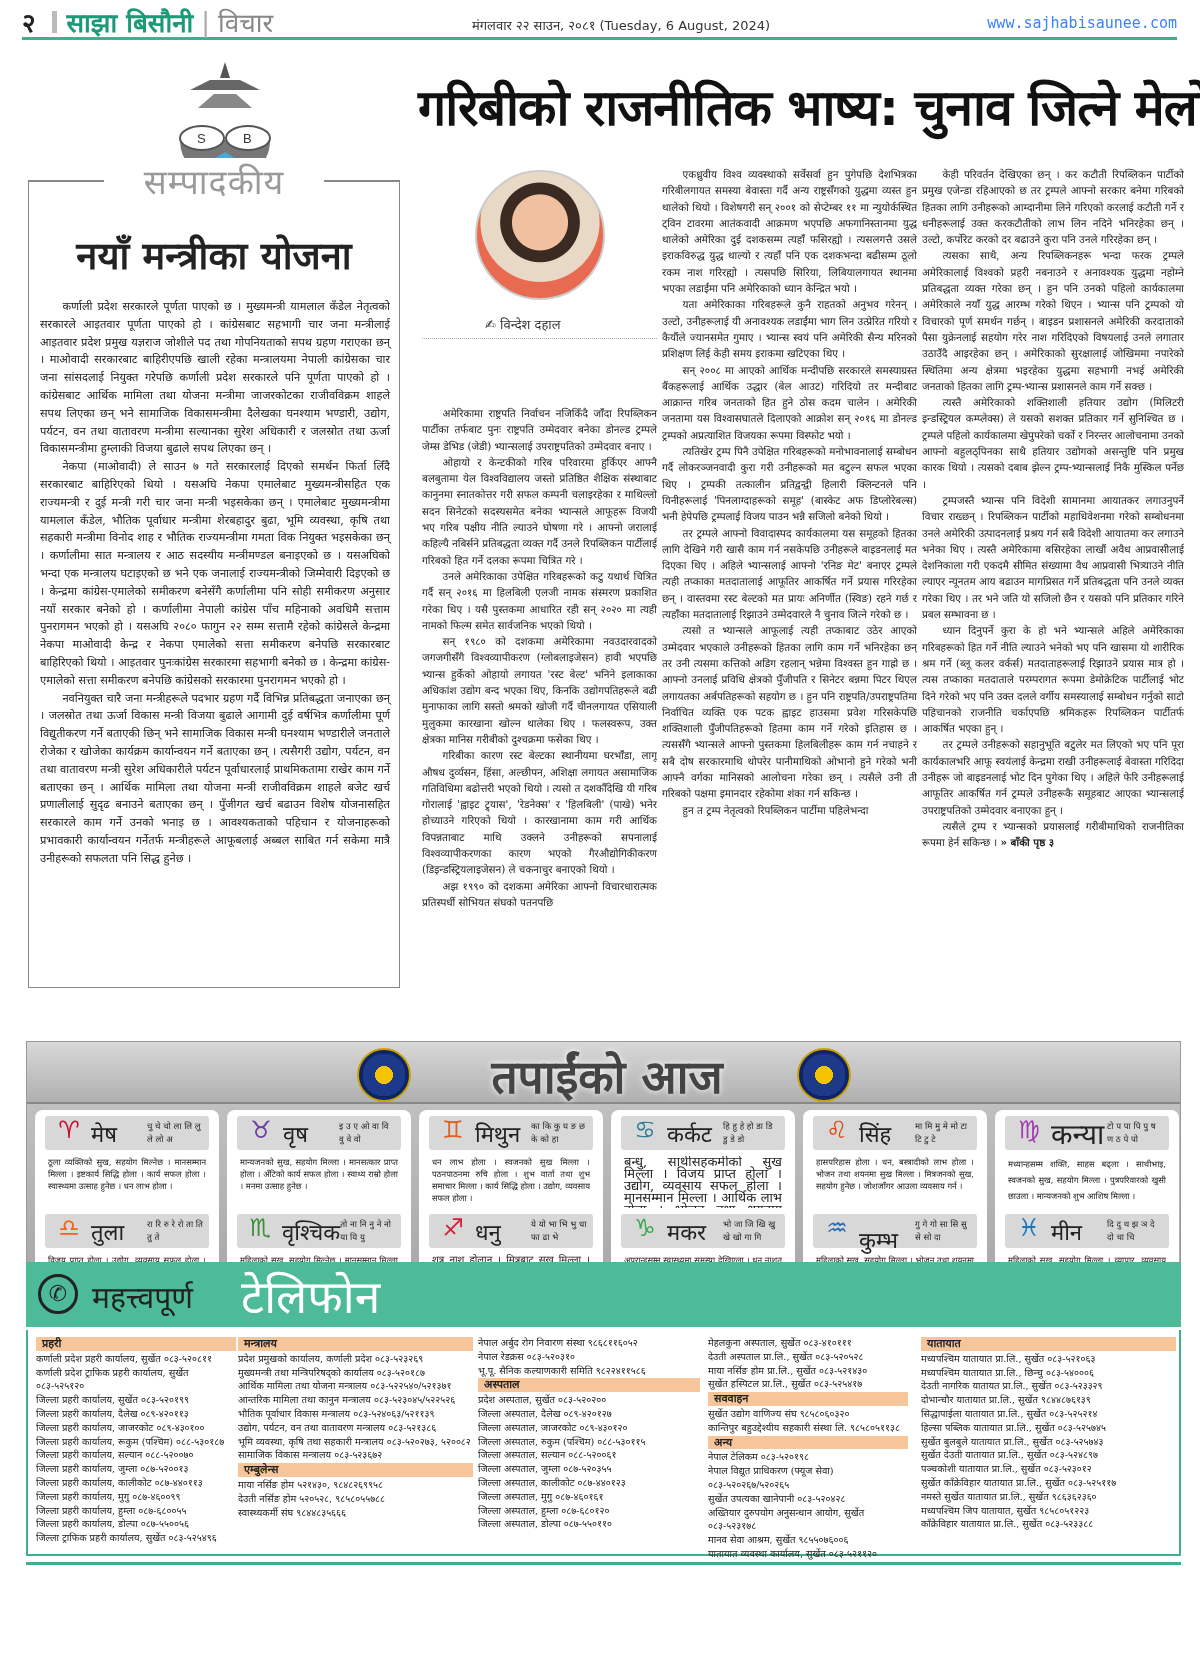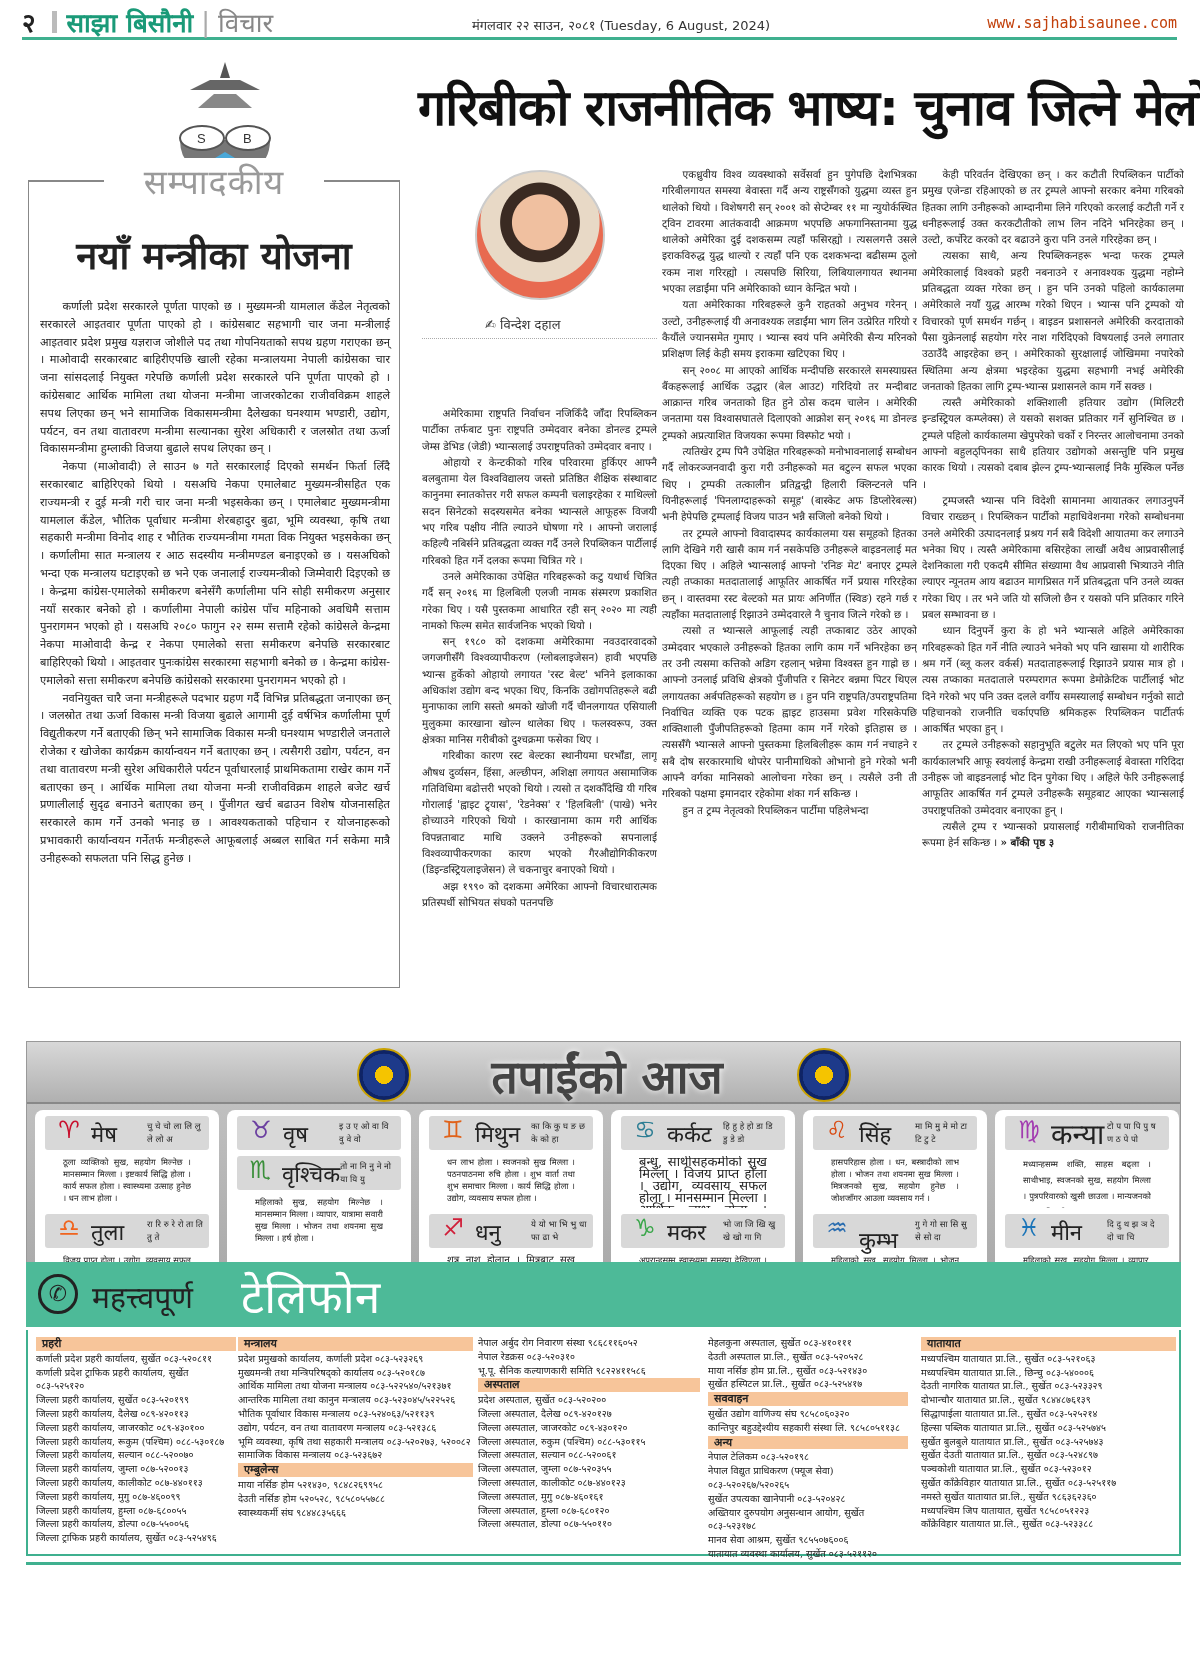--- a/index.html
+++ b/index.html
@@ -4,21 +4,21 @@
 <style>
 *{box-sizing:border-box;margin:0;padding:0}
 body{width:1200px;height:1667px;background:#fff;font-family:"DejaVu Sans",sans-serif;color:#222;position:relative;overflow:hidden}
 .hdr{position:absolute;left:22px;top:6px;width:1155px;height:34px;border-bottom:3px solid #3fb08f;display:flex;align-items:center}
 .pg{font-size:26px;font-weight:bold;color:#222;margin-right:6px}
 .bar1{width:5px;height:22px;background:#bbb;margin:0 10px}
 .brand{font-size:26px;color:#1a9a78;font-weight:bold}
 .sep{font-size:26px;color:#aaa;margin:0 8px}
 .sect{font-size:26px;color:#888}
 .date{position:absolute;left:450px;top:10px;font-size:13px;color:#333}
-.web{position:absolute;right:0;top:8px;font-size:15px;color:#c2410c;font-family:"DejaVu Sans Mono",monospace}
+.web{position:absolute;right:0;top:8px;font-size:15px;color:#3b82f6;font-family:"DejaVu Sans Mono",monospace}
 
 .logo{position:absolute;left:170px;top:60px;width:110px;height:120px}
 .ed-box{position:absolute;left:28px;top:180px;width:372px;height:808px;border:1.5px solid #888;border-top:none}
 .ed-topline{position:absolute;left:28px;top:180px;width:372px;height:1.5px;background:#888}
 .ed-label{position:absolute;left:104px;top:158px;width:220px;text-align:center;background:#fff;font-size:34px;color:#9a9a9a;letter-spacing:1px}
 .ed-title{position:absolute;left:30px;top:228px;width:368px;text-align:center;font-size:38px;color:#222;font-weight:bold}
 .ed-body{position:absolute;left:40px;top:298px;width:350px;font-size:11.2px;line-height:17.8px;text-align:justify;font-family:"DejaVu Serif",serif}
 .ed-body p{text-indent:2em}
 
 .art-title{position:absolute;left:418px;top:72px;width:770px;font-size:50px;font-weight:bold;color:#111;letter-spacing:-1px;white-space:nowrap}
@@ -34,21 +34,21 @@
 
 .horo{position:absolute;left:26px;top:1041px;width:1155px;height:262px;background:linear-gradient(#c8c8c8,#a6a6a6);border:1px solid #999}
 .horo-head{position:absolute;left:0;top:0;width:100%;height:62px;background:linear-gradient(#d8d8d8,#b0b0b0);border-bottom:2px solid #888}
 .horo-title{position:absolute;left:410px;top:2px;width:340px;text-align:center;font-size:46px;font-weight:bold;color:#444;text-shadow:0 0 6px #fff}
 .zwheel{position:absolute;top:6px;width:54px;height:54px;border-radius:50%;background:radial-gradient(circle,#f5c400 0 25%,#1d3a8a 26% 60%,#0f2466 61%);border:2px solid #c9a100}
 .hcard{position:absolute;top:68px;width:184px;height:192px;background:#fff;border-radius:8px}
 .hsign{position:relative;margin:10px 10px 0;height:46px;background:#d8d8d8;border-radius:3px;display:flex;align-items:center}
 .hicon{width:40px;height:40px;margin-left:4px;font-size:30px;line-height:40px;text-align:center}
 .hname{font-size:26px;margin-left:2px;color:#222}
 .hletters{font-size:8.5px;line-height:13px;margin-left:auto;margin-right:6px;width:56px;color:#222}
-.htext{font-size:9.5px;line-height:14px;margin:6px 28px 0;height:60px;text-align:justify;font-family:"DejaVu Serif",serif}
+.htext{font-size:9.5px;line-height:14px;margin:6px 13px 0;height:60px;text-align:justify;font-family:"DejaVu Serif",serif}
 
 .tel-band{position:absolute;left:26px;top:1262px;width:1155px;height:65px;background:#4dba98}
 .tel-icon{position:absolute;left:12px;top:12px;width:40px;height:40px;border:3px solid #222;border-radius:50%;font-size:22px;text-align:center;line-height:34px;color:#222}
 .tel-sub{position:absolute;left:66px;top:14px;font-size:30px;color:#222}
 .tel-main{position:absolute;left:215px;top:2px;font-size:46px;color:#fff}
 .tel-wrap{position:absolute;left:26px;top:1330px;width:1155px;height:226px;border:2px solid #3fb08f;border-top:none}
 .tcol{position:absolute;top:6px;font-size:9.6px;line-height:13.8px;font-family:"DejaVu Serif",serif}
 .tcat{background:#f7c59a;font-weight:bold;font-size:11px;padding-left:6px;margin:1px 0}
 .bottom-rule{position:absolute;left:26px;top:1562px;width:1155px;height:3px;background:#3fb08f}
 </style>
@@ -138,20 +138,21 @@
       <span class="hletters">रा रि रु रे रो ता ति तु ते</span>
         </div>
         <div class="htext" style="font-size: 8.3px; line-height: 12px; height: 52px; overflow: hidden;">विजय प्राप्त होला । उद्योग, व्यवसाय सफल होला । साथी, सहकर्मीको सुख, सहयोग मिल्ला । धनमालको लाभ होला । सम्मान मिल्ला ।</div>
       </div>
       <div class="hcard" style="left: 200px; height: 192px;">
         <div class="hsign" style="height: 34px; margin-top: 6px;">
           <span class="hicon" style="color: rgb(107, 63, 160); font-size: 24px; line-height: 34px;">♉</span>
       <span class="hname" style="font-size: 22px;">वृष</span>
       <span class="hletters">इ उ ए ओ वा वि वु वे वो</span>
         </div>
+        <div class="htext" style="font-size: 8.3px; line-height: 12px; height: 52px; overflow: hidden;">मान्यजनको सुख, सहयोग मिल्ला । मानसत्कार प्राप्त होला । अँटिको कार्य सफल होला । स्वाथ्य राम्रो होला । मनमा उत्साह हुनेछ ।</div>
         <div class="hsign" style="margin-top: 6px; height: 34px;">
           <span class="hicon" style="color: rgb(58, 143, 58); font-size: 24px; line-height: 34px;">♏</span>
       <span class="hname" style="font-size: 22px;">वृश्चिक</span>
       <span class="hletters">तो ना नि नु ने नो या यि यु</span>
         </div>
         <div class="htext" style="font-size: 8.3px; line-height: 12px; height: 52px; overflow: hidden;">महिलाको सुख, सहयोग मिल्नेछ । मानसम्मान मिल्ला । व्यापार, यात्रामा सवारी सुख मिल्ला । भोजन तथा शयनमा सुख मिल्ला । हर्ष होला ।</div>
       </div>
       <div class="hcard" style="left: 392px; height: 192px;">
         <div class="hsign" style="height: 34px; margin-top: 6px;">
           <span class="hicon" style="color: rgb(224, 98, 26); font-size: 24px; line-height: 34px;">♊</span>

